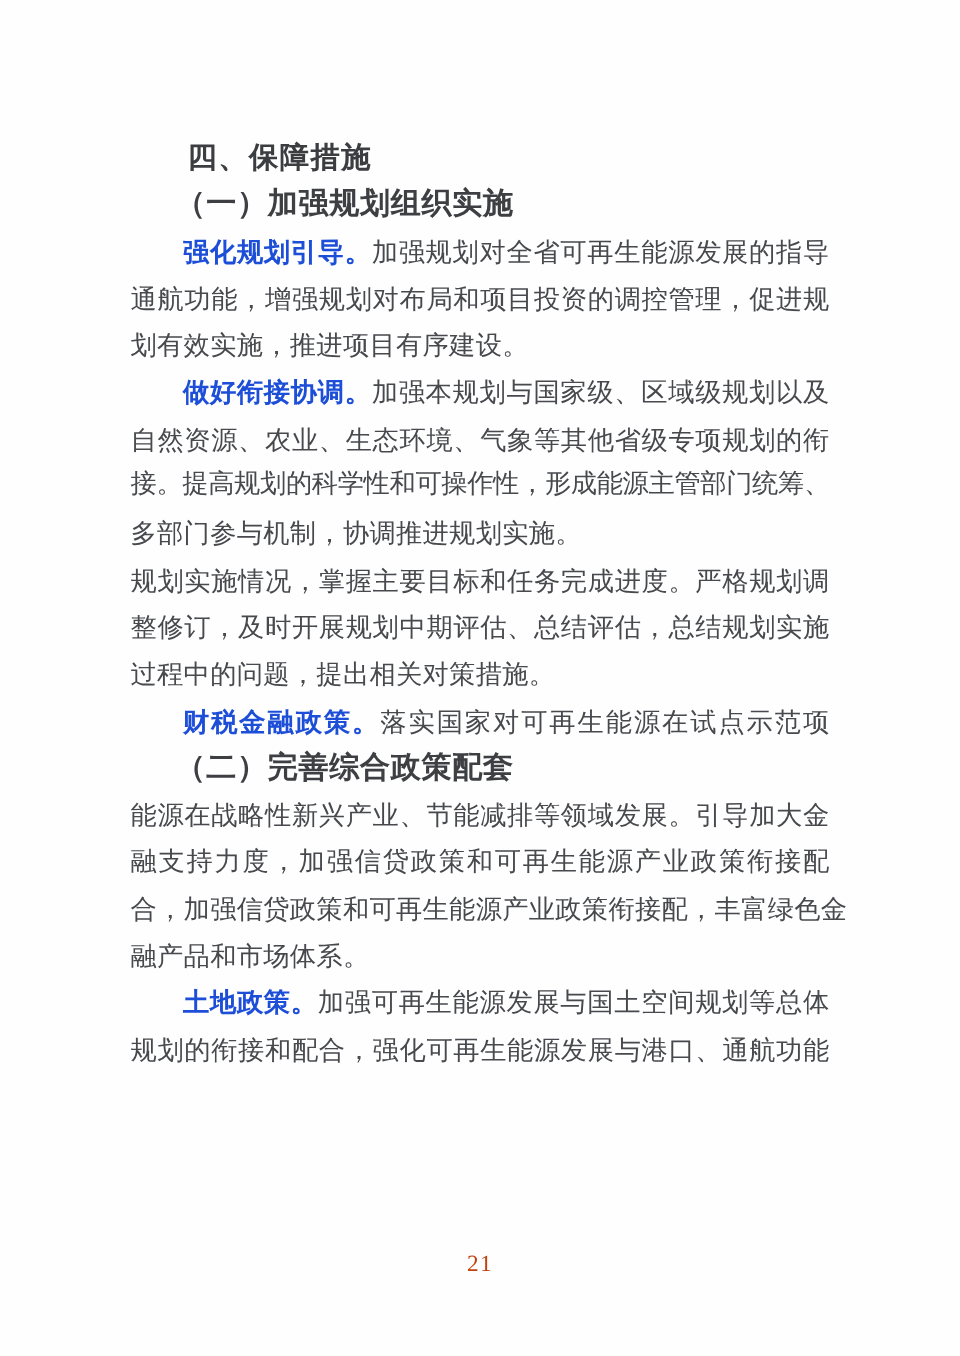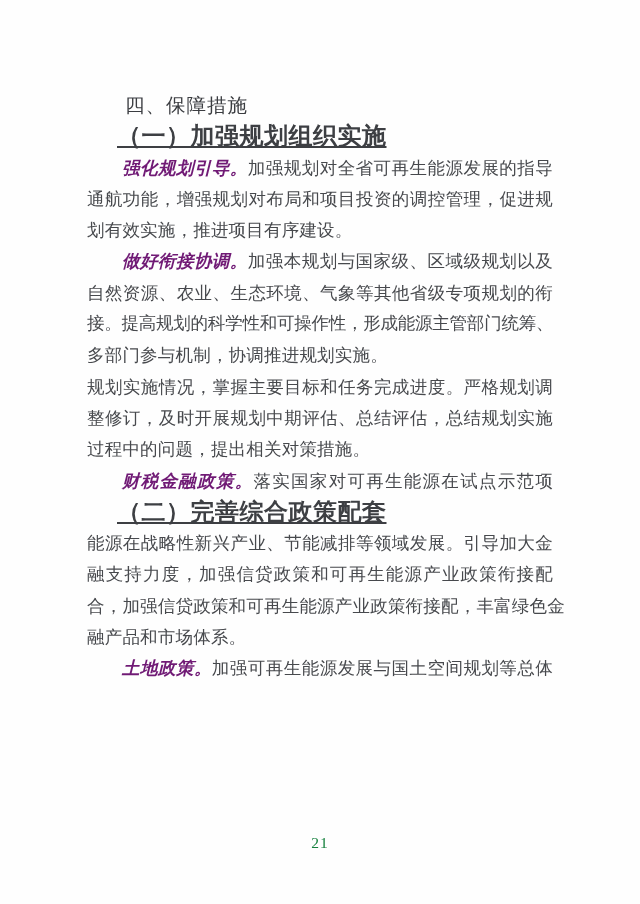--- a/index.html
+++ b/index.html
@@ -31,51 +31,49 @@
   }
   .line.justify {
     text-align: justify;
     text-align-last: justify;
   }
   .line.indent {
     text-indent: 35px;
   }
   .line.h1 {
     font-family: "Liberation Sans", "DejaVu Sans", sans-serif;
-    font-weight: 400;
+    font-weight: 700;
     font-size: 19.5px;
     color: #3b3d41;
     text-indent: 38px;
     letter-spacing: 1px;
   }
   .line.h2 {
     font-weight: 700;
-    font-size: 24px;
+    font-size: 20px;
     color: #3d3f43;
     text-indent: 30px;
     letter-spacing: 0.5px;
-    text-decoration: underline;
   }
   .lead {
     font-weight: 700;
-    color: #701a75;
-    font-style: italic;
+    color: #1d4ed8;
   }
   .tight {
     letter-spacing: -0.45px;
     font-family: Liberation Mono, monospace;
   }
   .page-number {
     position: absolute;
     top: 834px;
     left: 0;
     width: 100%;
     text-align: center;
     font-size: 15.5px;
-    color: #15803d;
+    color: #c2410c;
     letter-spacing: 1px;
   }
 </style>
 </head>
 <body>
 
 <div class="page">
   <div class="doc">
       <div class="line h1">四、保障措施</div>
       <div class="line h2">（一）加强规划组织实施</div>
@@ -89,15 +87,16 @@
       <div class="line justify">规划实施情况，掌握主要目标和任务完成进度。严格规划调</div>
       <div class="line justify">整修订，及时开展规划中期评估、总结评估，总结规划实施</div>
       <div class="line">过程中的问题，提出相关对策措施。</div>
       <div class="line justify indent"><span class="lead">财税金融政策。</span>落实国家对可再生能源在试点示范项</div>
       <div class="line h2">（二）完善综合政策配套</div>
       <div class="line justify">能源在战略性新兴产业、节能减排等领域发展。引导加大金</div>
       <div class="line justify">融支持力度，加强信贷政策和可再生能源产业政策衔接配</div>
       <div class="line justify">合，加强信贷政策和可再生能源产业政策衔接配，丰富绿色金</div>
       <div class="line">融产品和市场体系。</div>
       <div class="line justify indent"><span class="lead">土地政策。</span>加强可再生能源发展与国土空间规划等总体</div>
+      <div class="line justify">规划的衔接和配合，强化可再生能源发展与港口、通航功能</div>
     </div>
   <div class="page-number">21</div>
 </div>
 
 </body></html>

